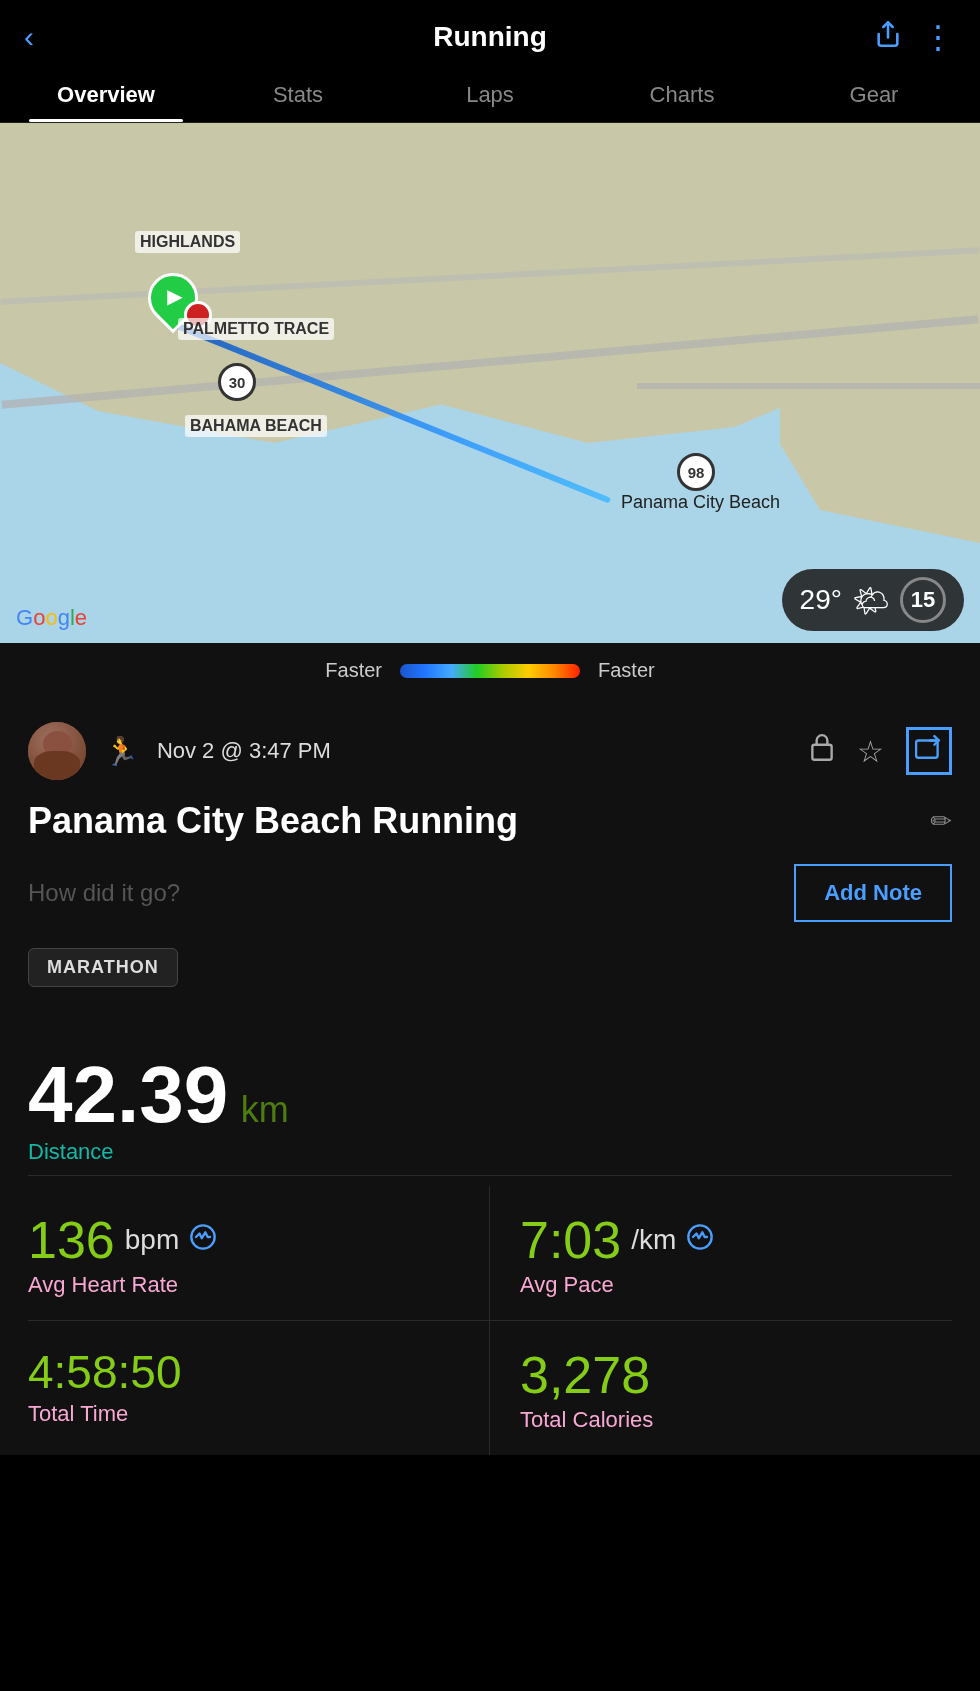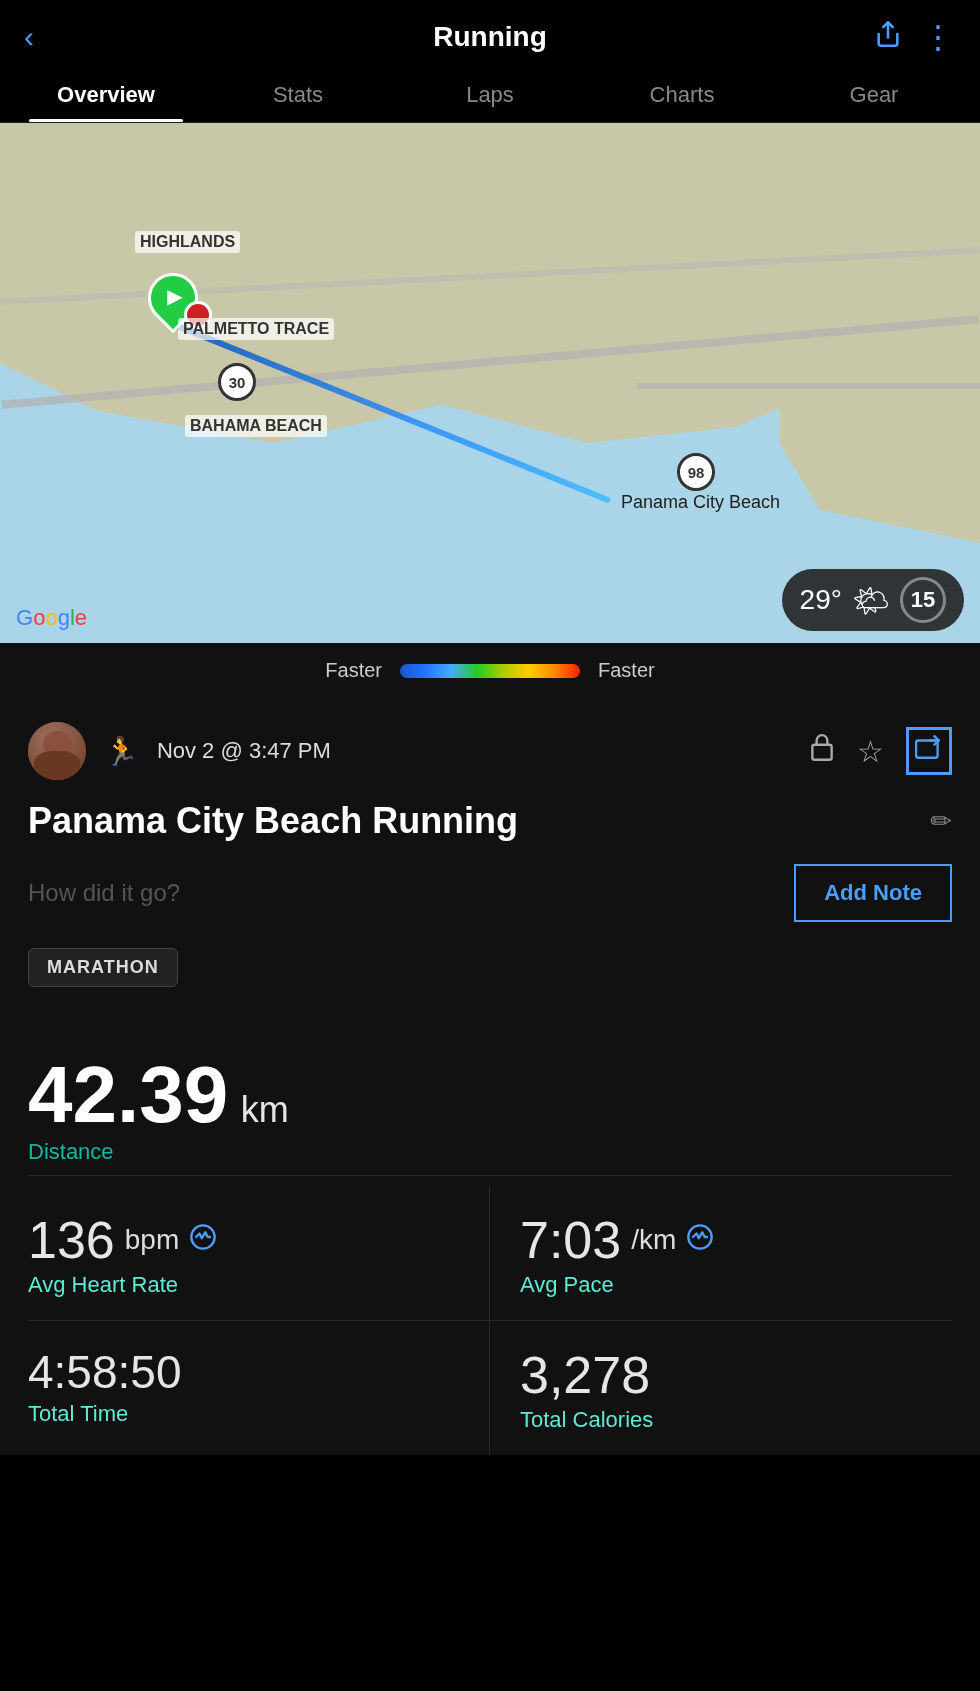--- a/index.html
+++ b/index.html
@@ -303,21 +303,21 @@
     }
     .distance-value {
       font-size: 80px;
       font-weight: 700;
       color: #fff;
       line-height: 1;
     }
     .distance-unit {
       font-size: 36px;
       font-weight: 400;
-      color: #e5e5e5;
+      color: #4d7c0f;
       margin-left: 8px;
     }
     .distance-label {
       font-size: 22px;
       color: #14b8a6;
       margin-top: 4px;
     }
 
     
     .stats-grid {
@@ -338,35 +338,35 @@
     }
     .stat-value-row {
       display: flex;
       align-items: center;
       gap: 10px;
       margin-bottom: 6px;
     }
     .stat-value {
       font-size: 52px;
       font-weight: 500;
-      color: #e5e5e5;
+      color: #84cc16;
       line-height: 1;
     }
     .stat-unit {
       font-size: 28px;
       color: #ddd;
       font-weight: 400;
     }
     .stat-heart-icon {
       font-size: 26px;
       color: #4a9eff;
     }
     .stat-label {
       font-size: 22px;
-      color: #5eead4;
+      color: #f9a8d4;
     }
 
     
     .back-arrow {
       font-size: 30px;
       color: #4a9eff;
       cursor: pointer;
       font-weight: 300;
     }
 

